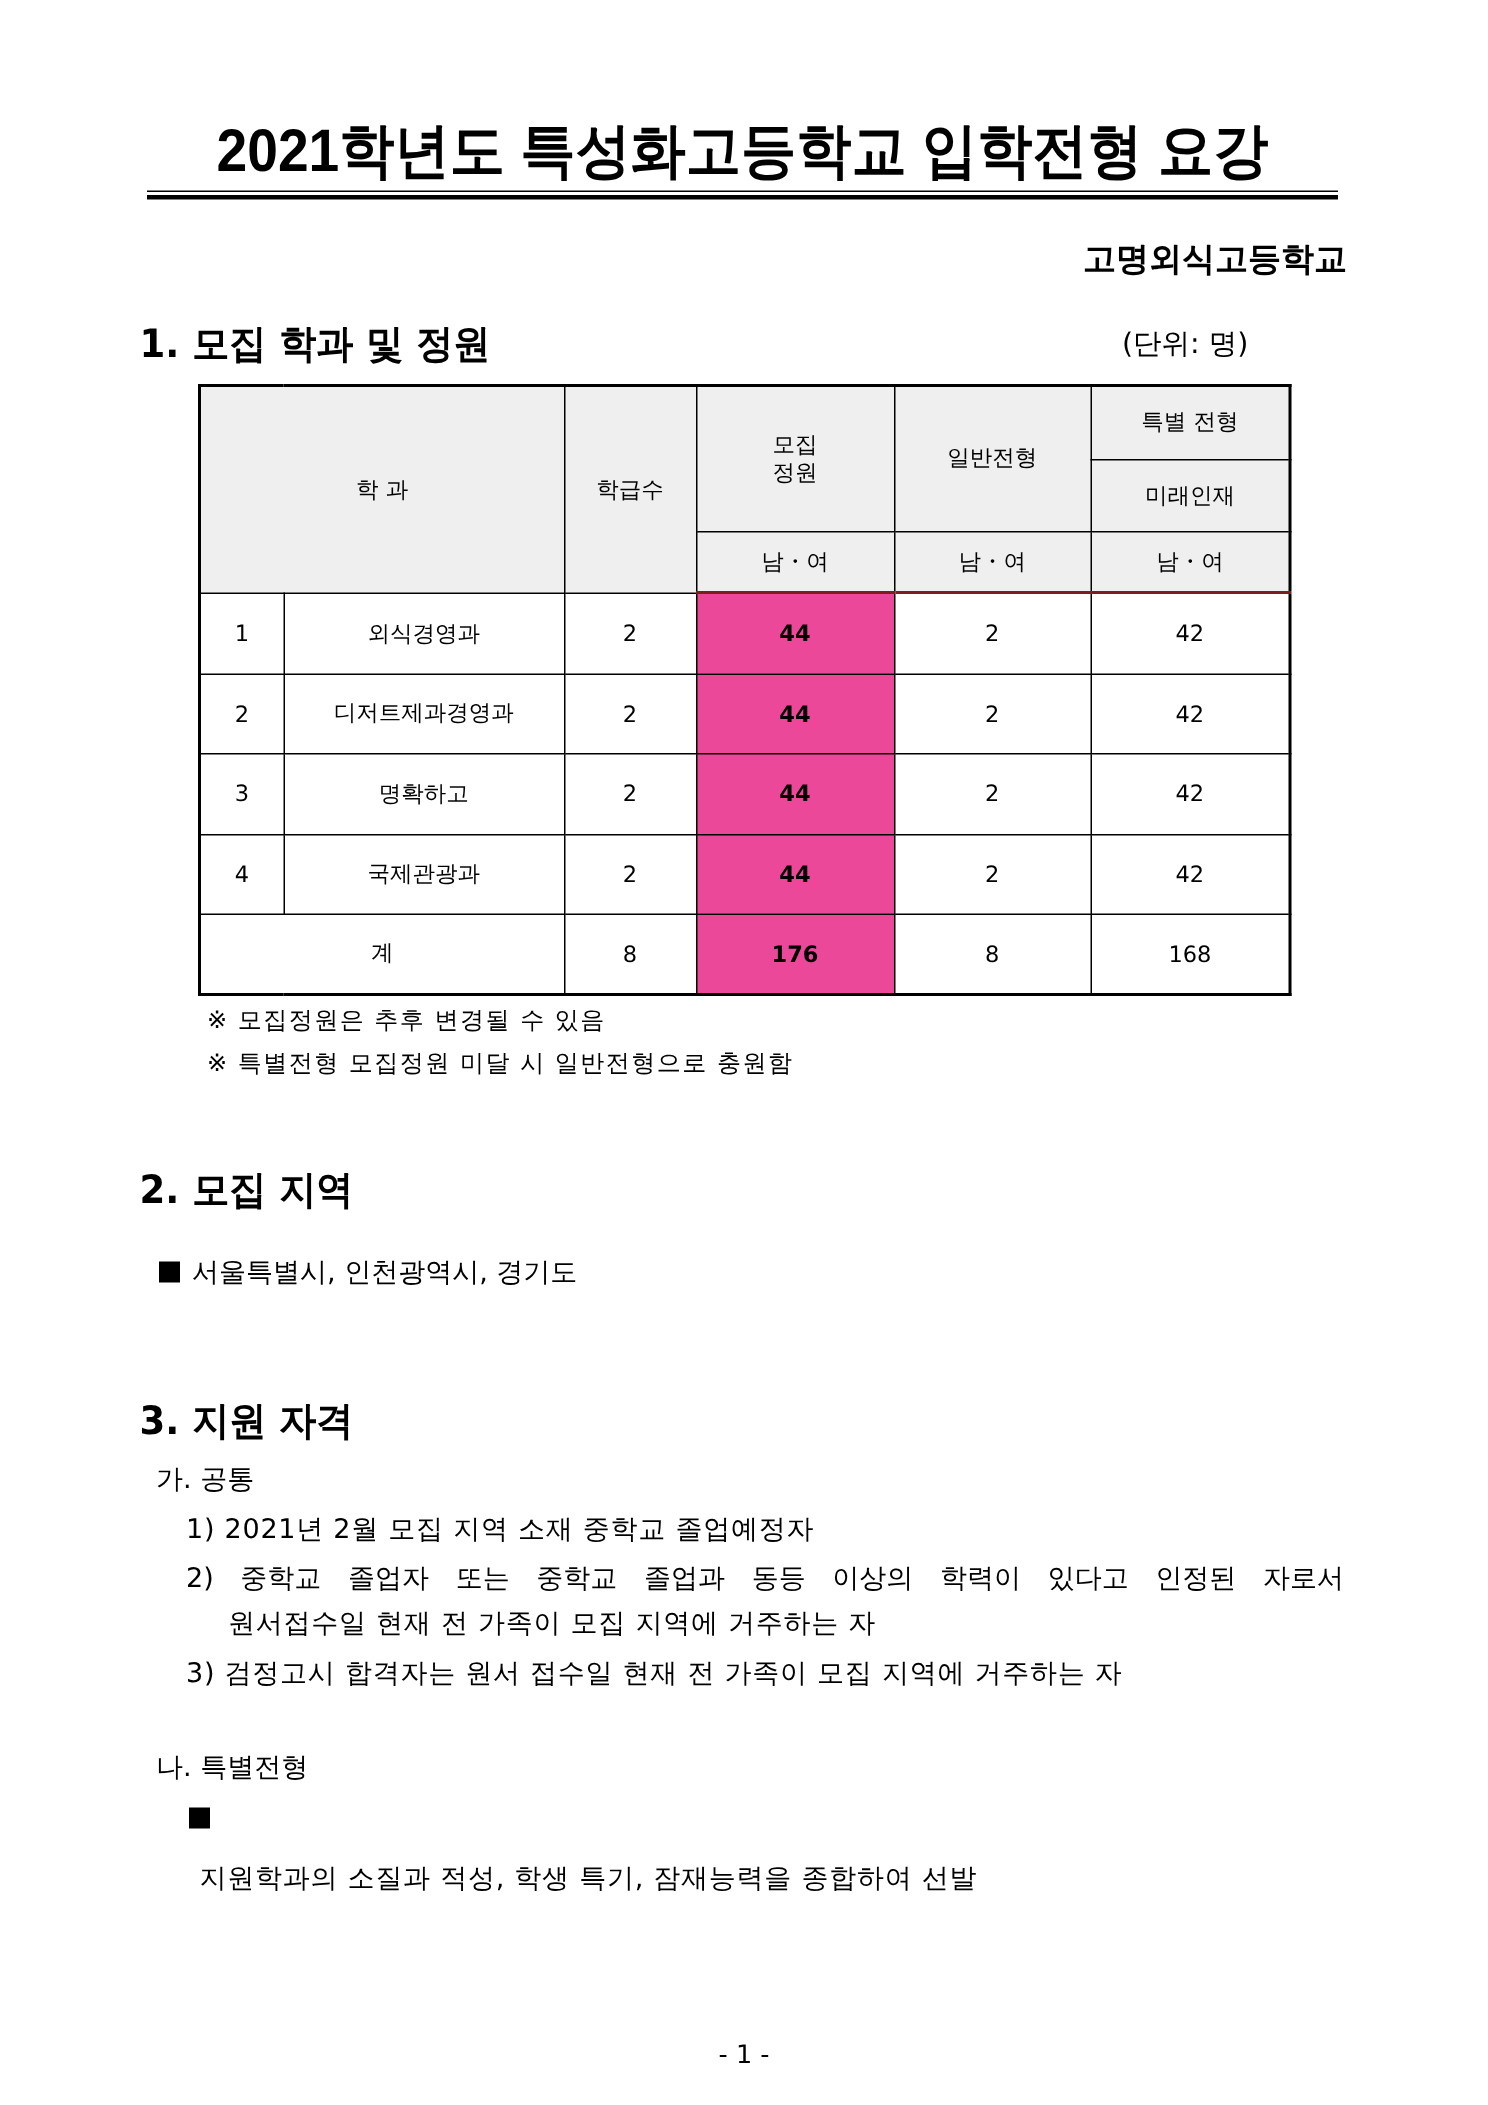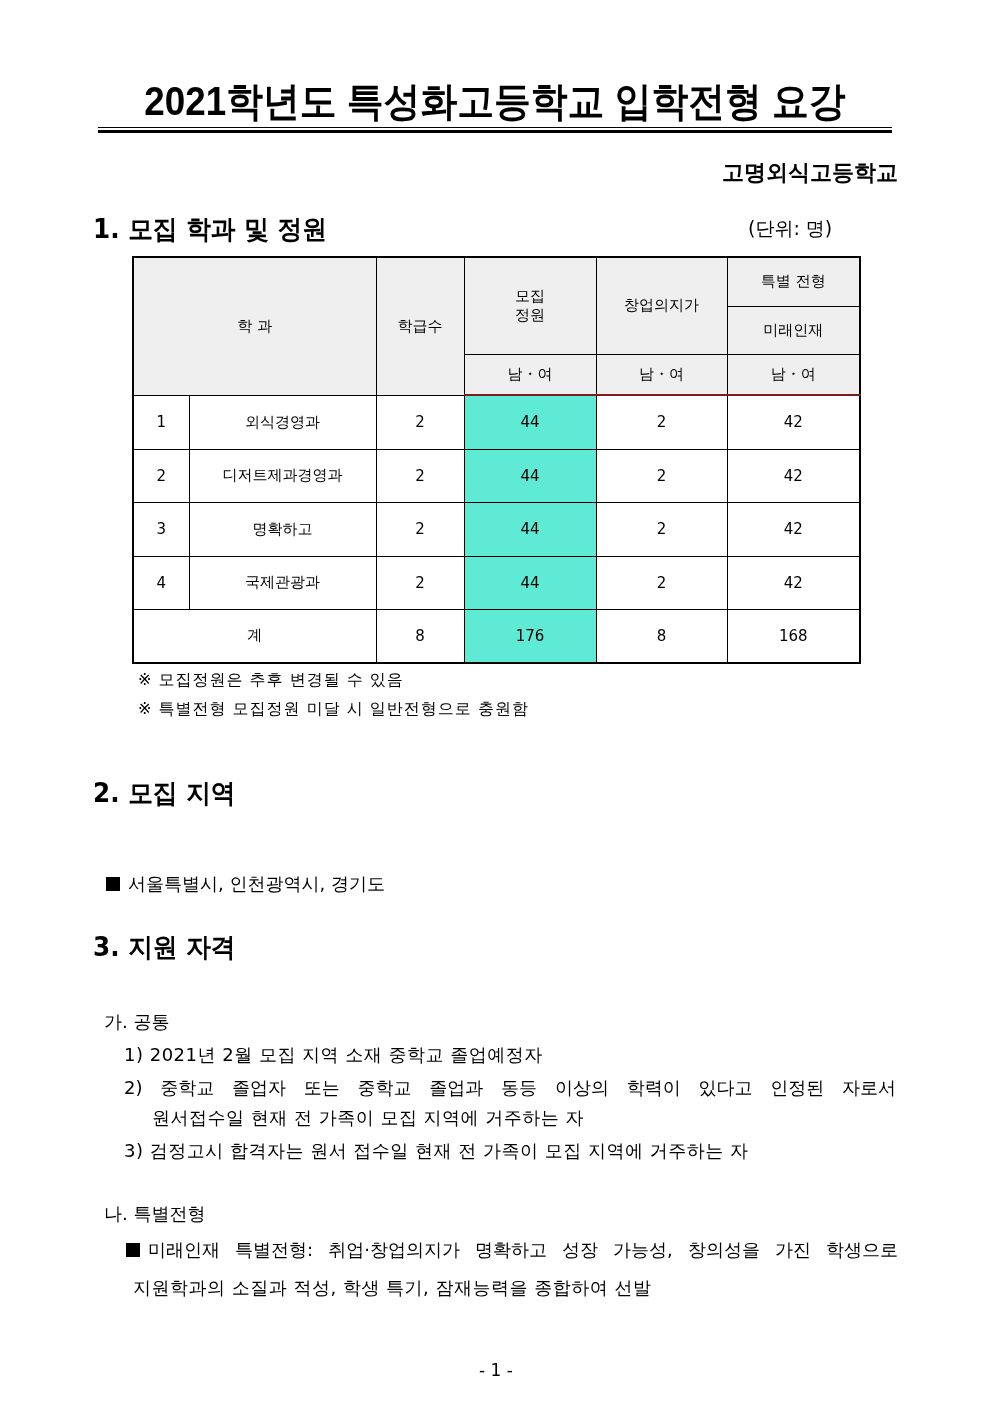--- a/index.html
+++ b/index.html
@@ -12,23 +12,23 @@
   .rule-thin { left: 98px; top: 127px; width: 794px; height: 1px; background: #000; }
   .rule-thick { left: 98px; top: 130px; width: 794px; height: 3px; background: #000; }
   .school { right: 94px; top: 158px; font-size: 22px; font-weight: bold; margin-left: 47px; }
   .h1 { font-size: 26px; font-weight: bold; transform: scaleX(0.95); transform-origin: left; }
   .unit { left: 748px; top: 216px; font-size: 19px; }
   table.quota { position: absolute; left: 132px; top: 256px; width: 727px; height: 407px;
                 border-collapse: collapse; border: 2px solid #000; font-size: 15px; table-layout: fixed; }
   table.quota td { border: 1px solid #000; text-align: center; vertical-align: middle; padding: 0; }
   table.quota tr.hdr td { background: #efefef; }
   table.quota tr.sep td { border-bottom: 2px solid #7f1d1d; }
-  table.quota td.hl { background: #5eead4; }
+  table.quota td.hl { background: #ec4899; font-weight: bold; }
   .note { left: 138px; font-size: 16px; letter-spacing: 1px; }
-  .body { font-size: 18px; margin-top: 36px; }
+  .body { font-size: 18px; }
   .sq { display: inline-block; width: 14px; height: 14px; background: #000; margin-right: 8px; vertical-align: -1px; }
   .footer { left: 0; width: 992px; top: 1360px; text-align: center; font-size: 17px; }
 </style>
 </head>
 <body>
 
 <div class="abs title">2021학년도 특성화고등학교 입학전형 요강</div>
 <div class="abs rule-thin"></div>
 <div class="abs rule-thick"></div>
 
@@ -47,21 +47,21 @@
       <col style="width:133px">
   </colgroup>
   <tbody>
       <tr class="hdr" style="height:49px;">
     <td colspan="2" rowspan="3">학 과</td>
     <td rowspan="3">학급수</td>
     <td rowspan="2">
       <div>모집</div>
       <div>정원</div>
     </td>
-    <td rowspan="2">창업의지가</td>
+    <td rowspan="2">일반전형</td>
     <td>특별 전형</td>
   </tr>
   <tr class="hdr" style="height:48px;">
     <td>미래인재</td>
   </tr>
   <tr class="hdr sep" style="height:41px;">
     <td>남・여</td>
     <td>남・여</td>
     <td>남・여</td>
   </tr>
@@ -117,17 +117,17 @@
 
 <div class="abs h1" style="left:93px; top:930px;">3. 지원 자격</div>
 <div class="abs body" style="left:104px; top:974px;">가. 공통</div>
 <div class="abs body" style="left:124px; top:1007px; letter-spacing:0.5px;">1) 2021년 2월 모집 지역 소재 중학교 졸업예정자</div>
 <div class="abs body" style="left:124px; top:1040px; width:772px; text-align:justify; text-align-last:justify;">2) 중학교 졸업자 또는 중학교 졸업과 동등 이상의 학력이 있다고 인정된 자로서</div>
 <div class="abs body" style="left:152px; top:1070px; letter-spacing:0.5px;">원서접수일 현재 전 가족이 모집 지역에 거주하는 자</div>
 <div class="abs body" style="left:124px; top:1103px; letter-spacing:0.5px;">3) 검정고시 합격자는 원서 접수일 현재 전 가족이 모집 지역에 거주하는 자</div>
 
 <div class="abs body" style="left:104px; top:1166px;">나. 특별전형</div>
 <div class="abs body" style="left:126px; top:1202px; width:772px; text-align:justify; text-align-last:justify;">
-  <span class="sq"></span><span>미래인재 특별전형: 취업·창업의지가 명확하고 성장 가능성, 창의성을 가진 학생으로</span>
+  <span class="sq"></span>
 </div>
 <div class="abs body" style="left:133px; top:1240px; letter-spacing:0.5px;">지원학과의 소질과 적성, 학생 특기, 잠재능력을 종합하여 선발</div>
 
 <div class="abs footer">- 1 -</div>
 
 </body></html>

